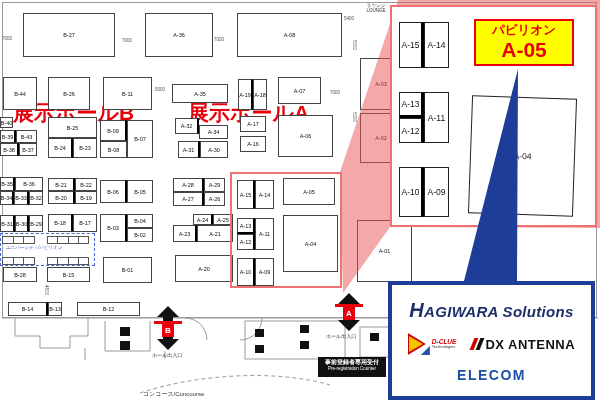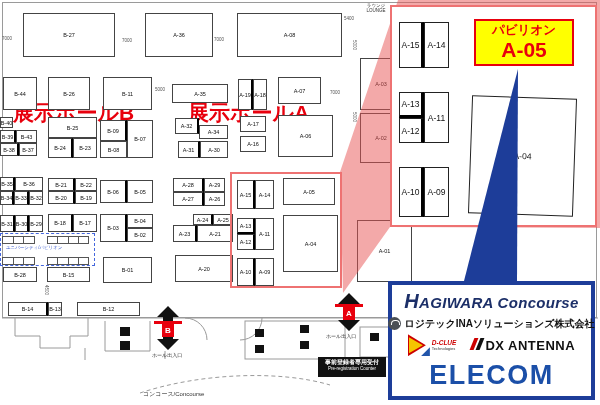--- a/index.html
+++ b/index.html
@@ -68,26 +68,26 @@
   .dclue-mark{width:22px;height:22px;position:relative;flex:none;}
   .dclue-mark .t1{position:absolute;left:0;top:0;width:18px;height:22px;background:var(--dx-red);
                   clip-path:polygon(0 0,100% 50%,0 100%);}
   .dclue-mark .t2{position:absolute;left:1px;top:3px;width:14px;height:16px;background:var(--dclue-yellow);
                   clip-path:polygon(0 0,100% 50%,0 100%);}
   .dclue-mark .t3{position:absolute;right:0;bottom:0;width:9px;height:9px;background:#2255aa;
                   clip-path:polygon(100% 0,100% 100%,0 100%);}
   .dclue-text{display:flex;flex-direction:column;line-height:1.1;}
   .dclue-text b{color:var(--dx-red);font-size:6.5px;font-style:italic;}
   .dclue-text i{color:#333;font-size:4px;font-style:normal;}
-  .dx{display:flex;gap:2px;}
+  .dx{display:flex;align-items:center;gap:2px;}
   .dx-slash{display:flex;width:11px;height:12px;transform:skewX(-22deg);flex:none;}
   .dx-slash .r{width:4px;height:12px;background:var(--dx-red);margin-right:1.5px;}
   .dx-slash .k{width:4px;height:12px;background:#111;}
   .dx-text{color:#111;font-weight:bold;font-size:13px;letter-spacing:.5px;white-space:nowrap;}
-  .elecom{color:var(--elecom-blue);font-weight:800;font-size:27px;letter-spacing:1.5px;}
+  .elecom{color:var(--elecom-blue);font-weight:800;font-size:14px;letter-spacing:1.5px;}
 </style>
 </head>
 <body>
 
 <div id="stage" style="--accent-red: #e8000d; --overlay-red: rgba(232,84,84,0.5); --callout-bg: #ffff00; --frame-red: #ee7272; --brand-blue: #1d3d99; --hagiwara-navy: #1c2f68; --elecom-blue: #1b4fa8; --dx-red: #cc0000; --dclue-yellow: #f5c400;">
 
   <div id="map-frame"></div>
 
   <svg id="concourse-svg" width="600" height="90" viewBox="0 0 600 90">
     <g stroke="#9a9a9a" fill="none" stroke-width="1">
@@ -435,25 +435,21 @@
       <div class="booth inset-booth" style="left: 470px; top: 97px; width: 105px; height: 118px; transform: rotate(2deg);">
         <span>A-04</span>
       </div>
     </div>
 
   <svg id="wedge-svg" width="600" height="405" viewBox="0 0 600 405">
     <polygon points="518,69 517,281 464,281" style="fill:var(--brand-blue)"></polygon>
   </svg>
 
   <div id="logo-box">
-    <div class="hagiwara">HAGIWARA Concourse</div>
-    <div class="logitec-row">
-      <span class="logi-icon"></span>
-      <span class="logi-text">ロジテックINAソリューションズ株式会社</span>
-    </div>
+    <div class="hagiwara">HAGIWARA Solutions</div>
     <div class="row3">
       <div class="dclue">
         <span class="dclue-mark">
           <i class="t1"></i>
             <i class="t2"></i>
             <i class="t3"></i>
         </span>
         <span class="dclue-text">
           <b>D-CLUE</b>
           <i>Technologies</i>

